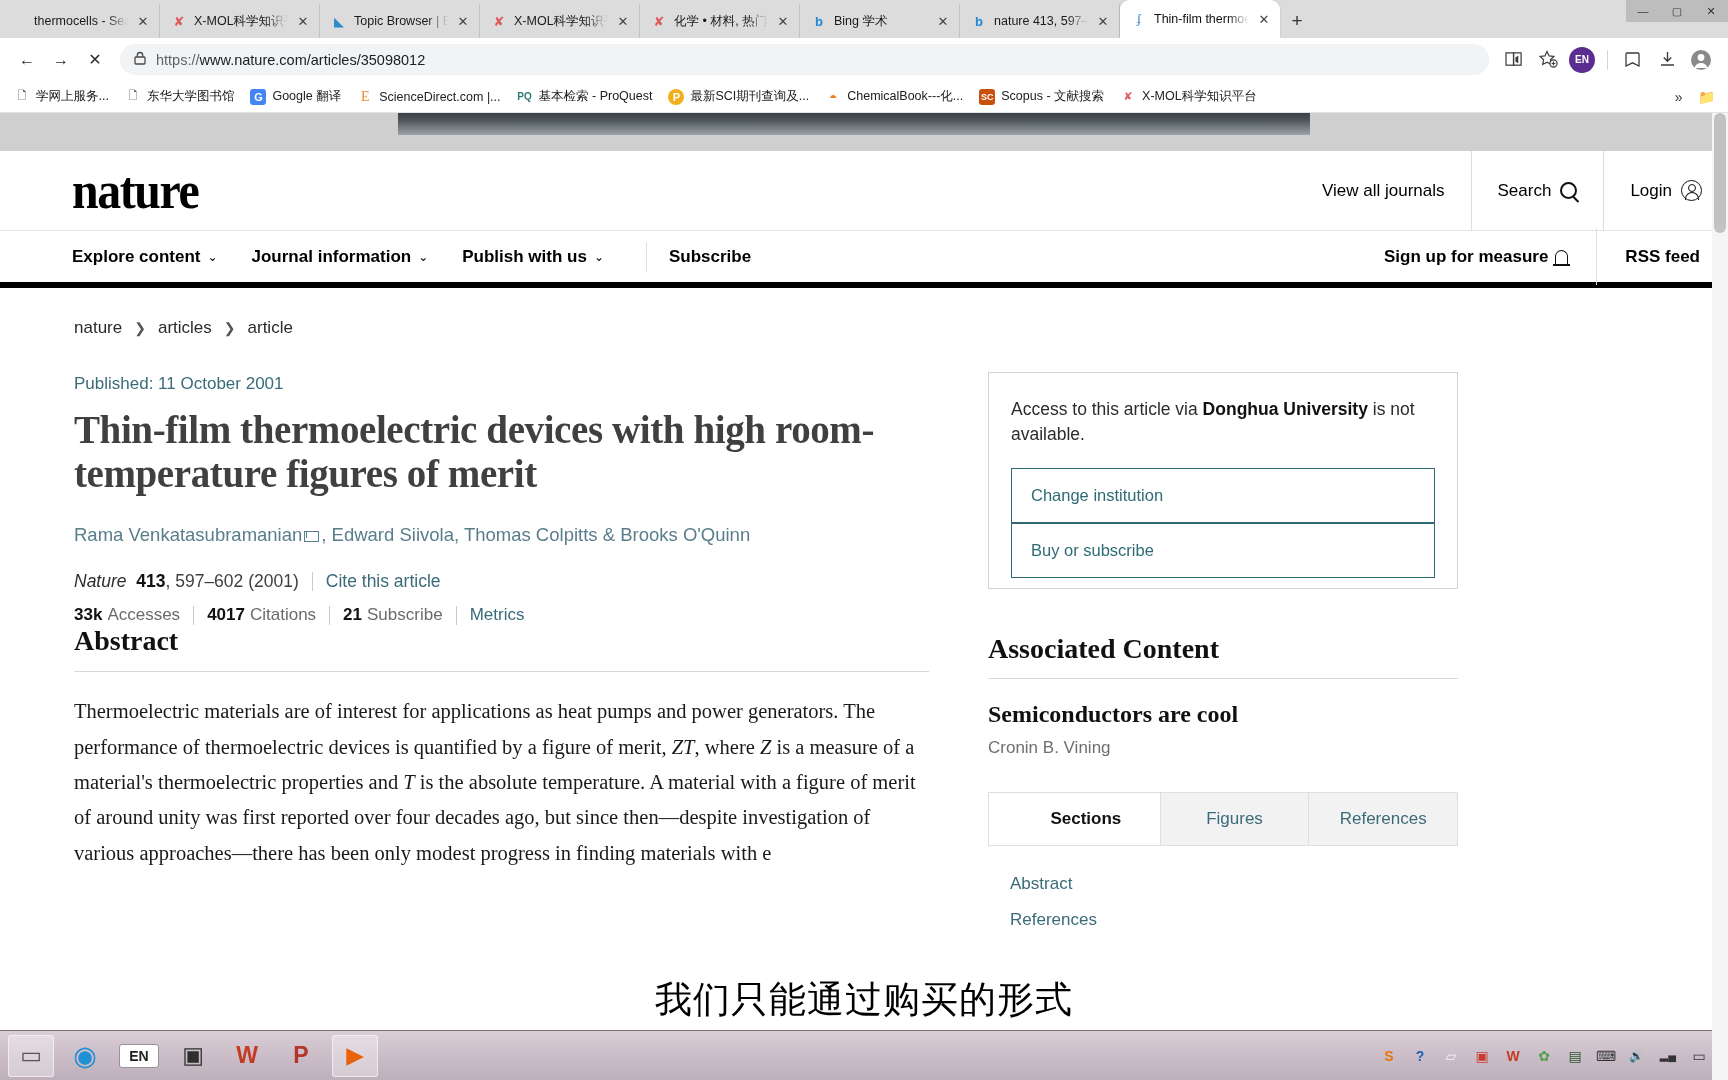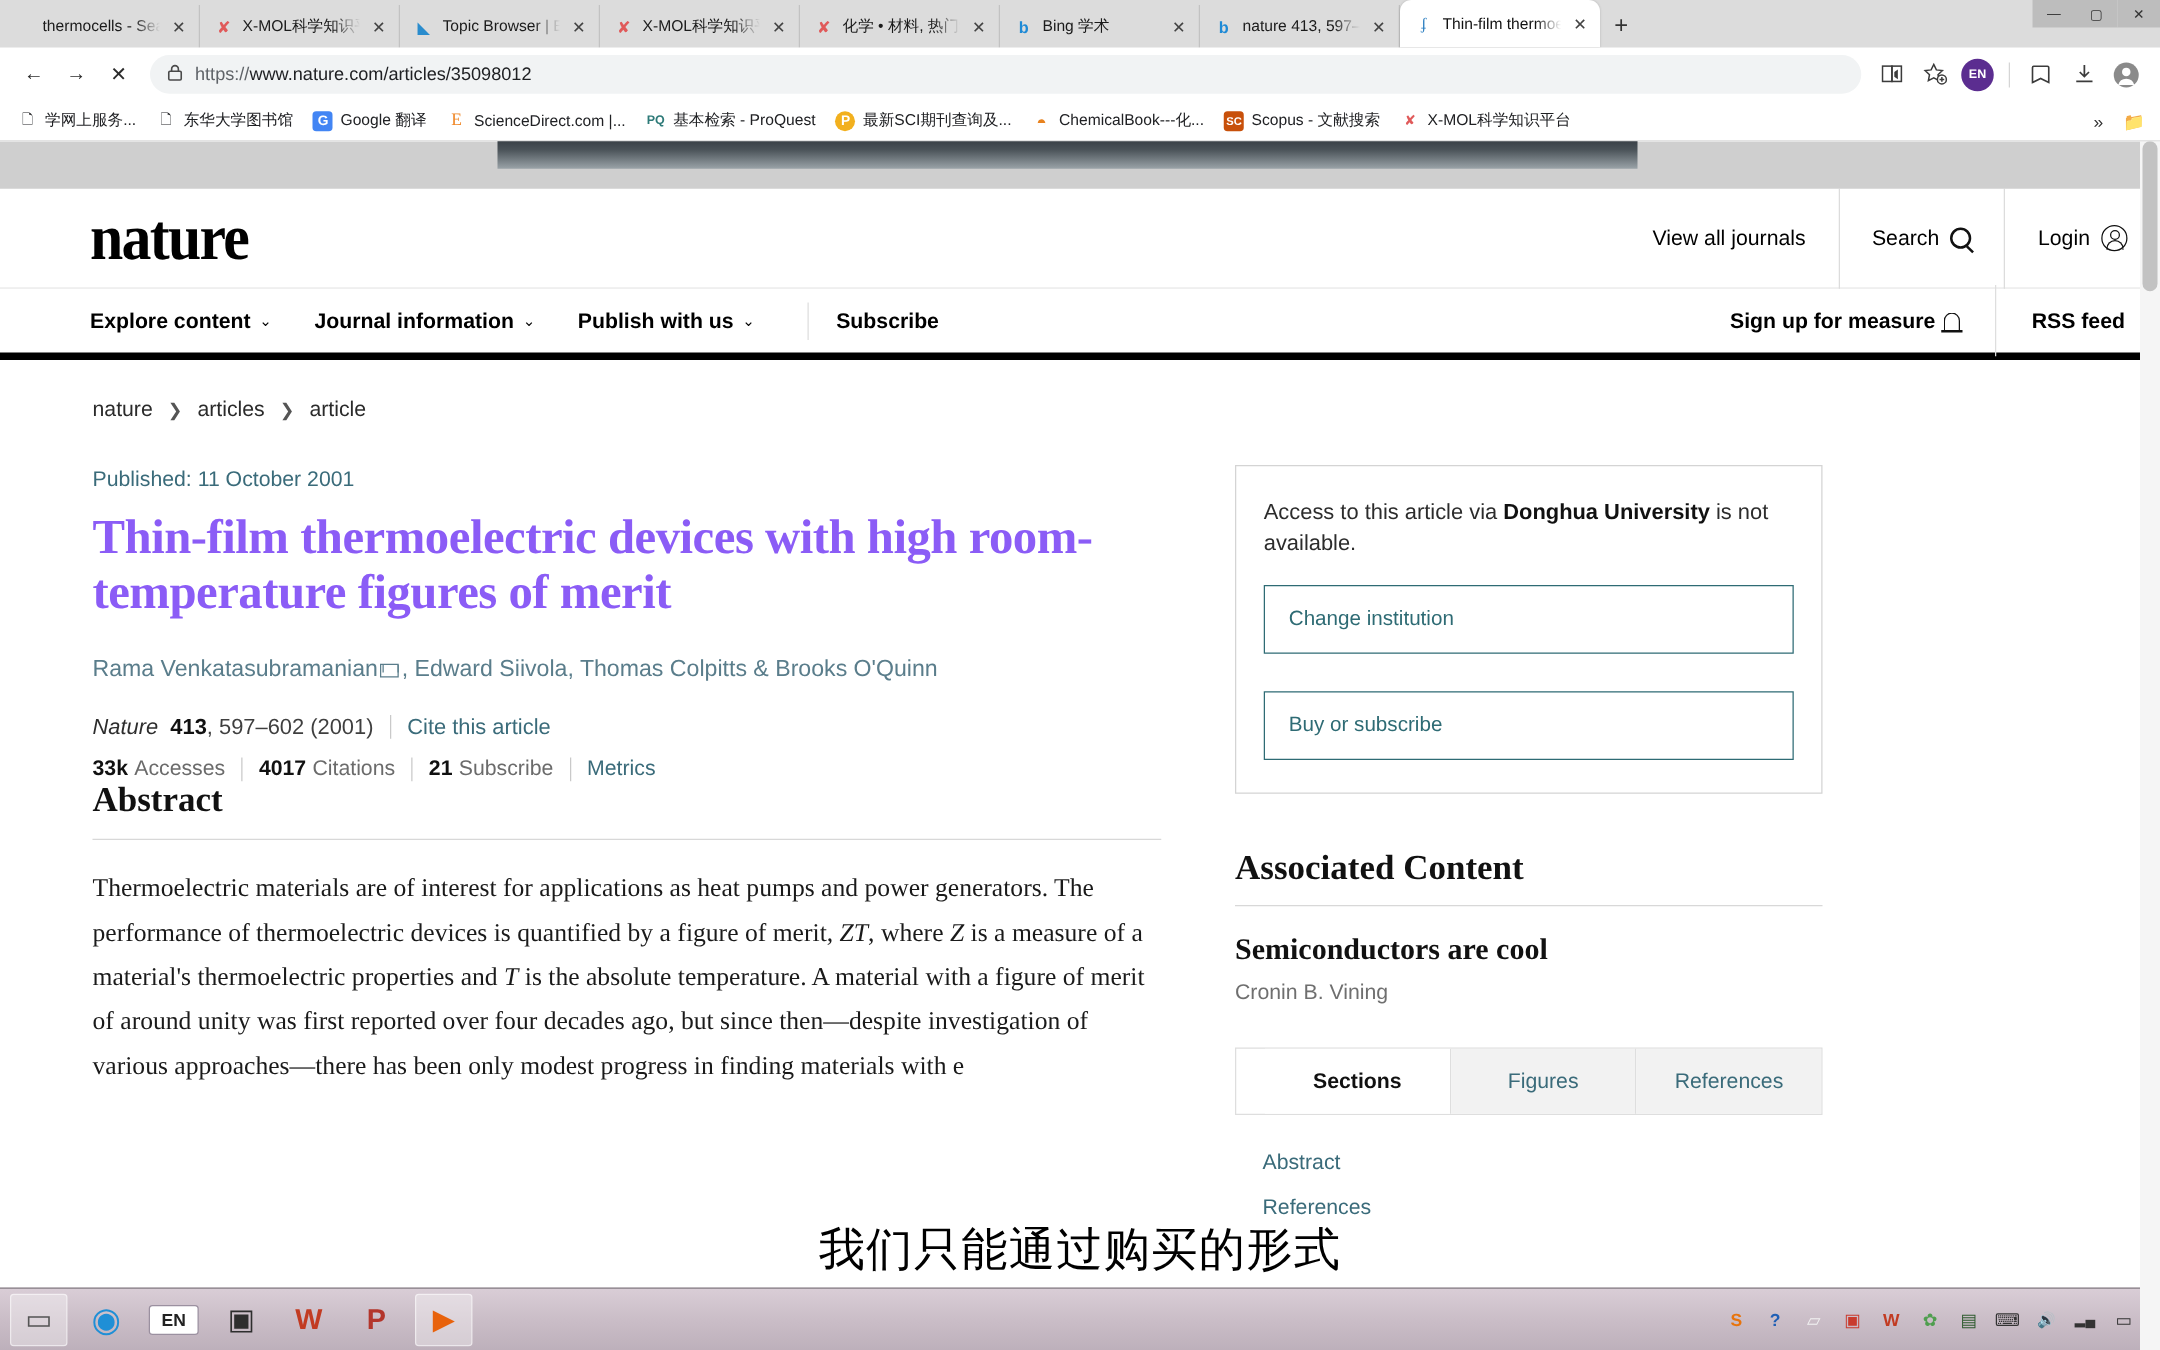--- a/index.html
+++ b/index.html
@@ -123,21 +123,21 @@
   .breadcrumb .sepchev { color:#555; font-size: 14px;}
 
   .cols { display:flex; padding: 0 0 0 74px; gap: 0; }
   .col-main { width: 890px; flex: 0 0 890px; padding-top: 36px; }
   .col-side { width: 470px; flex: 0 0 470px; padding-top: 34px; margin-left: 24px;}
 
   .pubdate { font-size: 17px; color: #3a6b7a; margin-bottom: 14px; }
   h1.title {
     font-family: "Liberation Serif", serif;
     font-size: 39px; line-height: 1.12; font-weight: bold;
-    color: #8b5cf6; letter-spacing: -0.4px; margin-bottom: 26px;
+    color: #404040; letter-spacing: -0.4px; margin-bottom: 26px;
     max-width: 800px;
   }
   .authors { font-size: 18.5px; color: #5a7d8b; line-height: 1.5; margin-bottom: 22px;}
   .authors .mailicon { display:inline-block; width:15px;height:11px;border:1.4px solid #5a7d8b; position:relative; vertical-align:-1px; margin: 0 2px;}
   .authors .mailicon::after{content:"";position:absolute;left:0.5px;top:0;width:11px;height:6px;border-left:1.4px solid #5a7d8b;border-right:1.4px solid #5a7d8b;transform:skewX(0);}
   .citeline { font-size: 17.5px; color: #3f3f3f; margin-bottom: 13px; display:flex; align-items:center; flex-wrap:wrap;}
   .citeline .jr { font-style: italic; color:#2d2d2d;}
   .citeline b { color:#111; }
   .citeline a { color:#3a6b7a; text-decoration:none; }
   .vbar { display:inline-block; width:1px; height:19px; background:#c9c9c9; margin: 0 13px; }
@@ -151,26 +151,26 @@
     color:#111; margin-bottom: 14px;
   }
   .rule { height:1px; background:#d8d8d8; width: 855px; margin-bottom: 22px; }
   .abstract-body {
     font-family:"Liberation Serif", serif;
     font-size: 20.5px; line-height: 1.73; color: #1a1a1a; max-width: 858px;
   }
   .abstract-body i { font-style: italic; }
 
   
-  .access-box { border:1px solid #d4d4d4; padding: 24px 22px 26px 22px; }
+  .access-box { border:1px solid #d4d4d4; padding: 24px 22px 10px 22px; }
   .access-txt { font-size: 17.5px; line-height:1.45; color:#2c2c2c; margin-bottom: 20px; }
   .access-txt b { font-weight:bold; color:#111; }
   .sidebtn {
     border:1px solid #2e6b74; padding: 17px 19px;
-    font-size: 16.5px; color:#2e6b74; margin-bottom: 30px; background:#fff;
+    font-size: 16.5px; color:#2e6b74; margin-bottom: 0; background:#fff;
   }
   .sidebtn:last-child { margin-bottom: 0; }
   h2.assoc {
     font-family:"Liberation Serif", serif; font-size: 28px; font-weight:bold;
     color:#111; margin: 44px 0 13px 0;
   }
   .rule2 { height:1px; background:#d8d8d8; margin-bottom: 22px; }
   h3.assoc-title { font-family:"Liberation Serif", serif; font-size:24px; font-weight:bold; color:#111; margin-bottom: 10px;}
   .assoc-author { font-size: 17px; color:#6f6f6f; margin-bottom: 34px;}
 

